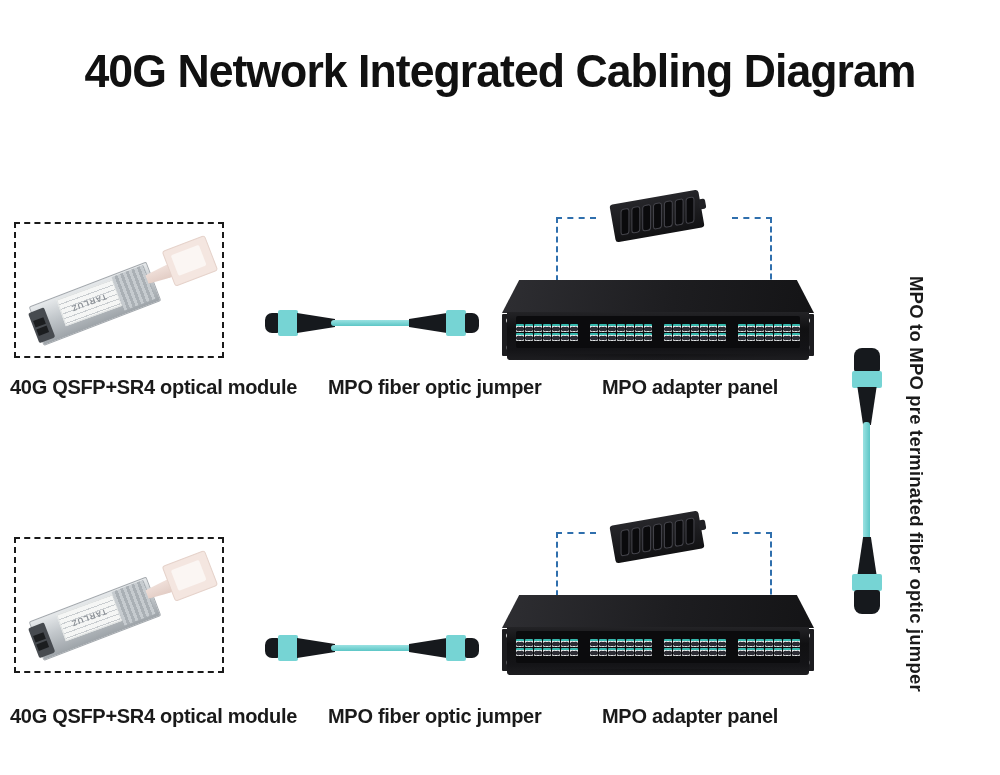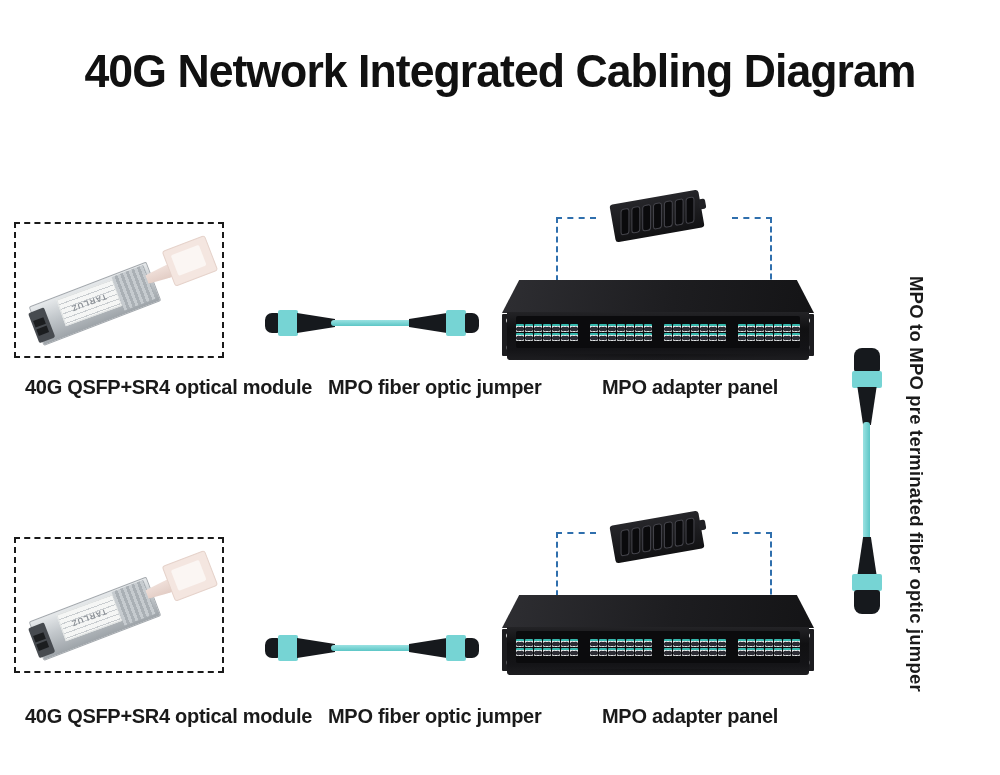--- a/index.html
+++ b/index.html
@@ -173,21 +173,21 @@
     border-right-width:2px;border-top-width:2px;
   }
 
   
   .labels{position:absolute;left:0;top:calc(376px + var(--oy));width:1000px;height:28px;}
   .r2 .labels{top:calc(390px + var(--oy));}
   .label{
     position:absolute;font-size:20px;font-weight:700;color:#1a1a1a;
     white-space:nowrap;letter-spacing:-0.3px;
   }
-  .label.module-l{left:25px;}
+  .label.module-l{left:10px;}
   .label.jumper-l{left:328px;}
   .label.panel-l{left:602px;}
 
   
   .vjumper{position:absolute;left:852px;top:348px;width:30px;height:266px;}
   .v-head{position:absolute;left:2px;width:26px;height:24px;background:var(--conn,#16191d);}
   .v-head.t{top:0;border-radius:8px 8px 3px 3px;}
   .v-head.b{bottom:0;border-radius:3px 3px 8px 8px;}
   .v-band{position:absolute;left:0;width:30px;height:17px;background:var(--aqua,#76d4d4);border-radius:2px;}
   .v-band.t{top:23px;} .v-band.b{bottom:23px;}

